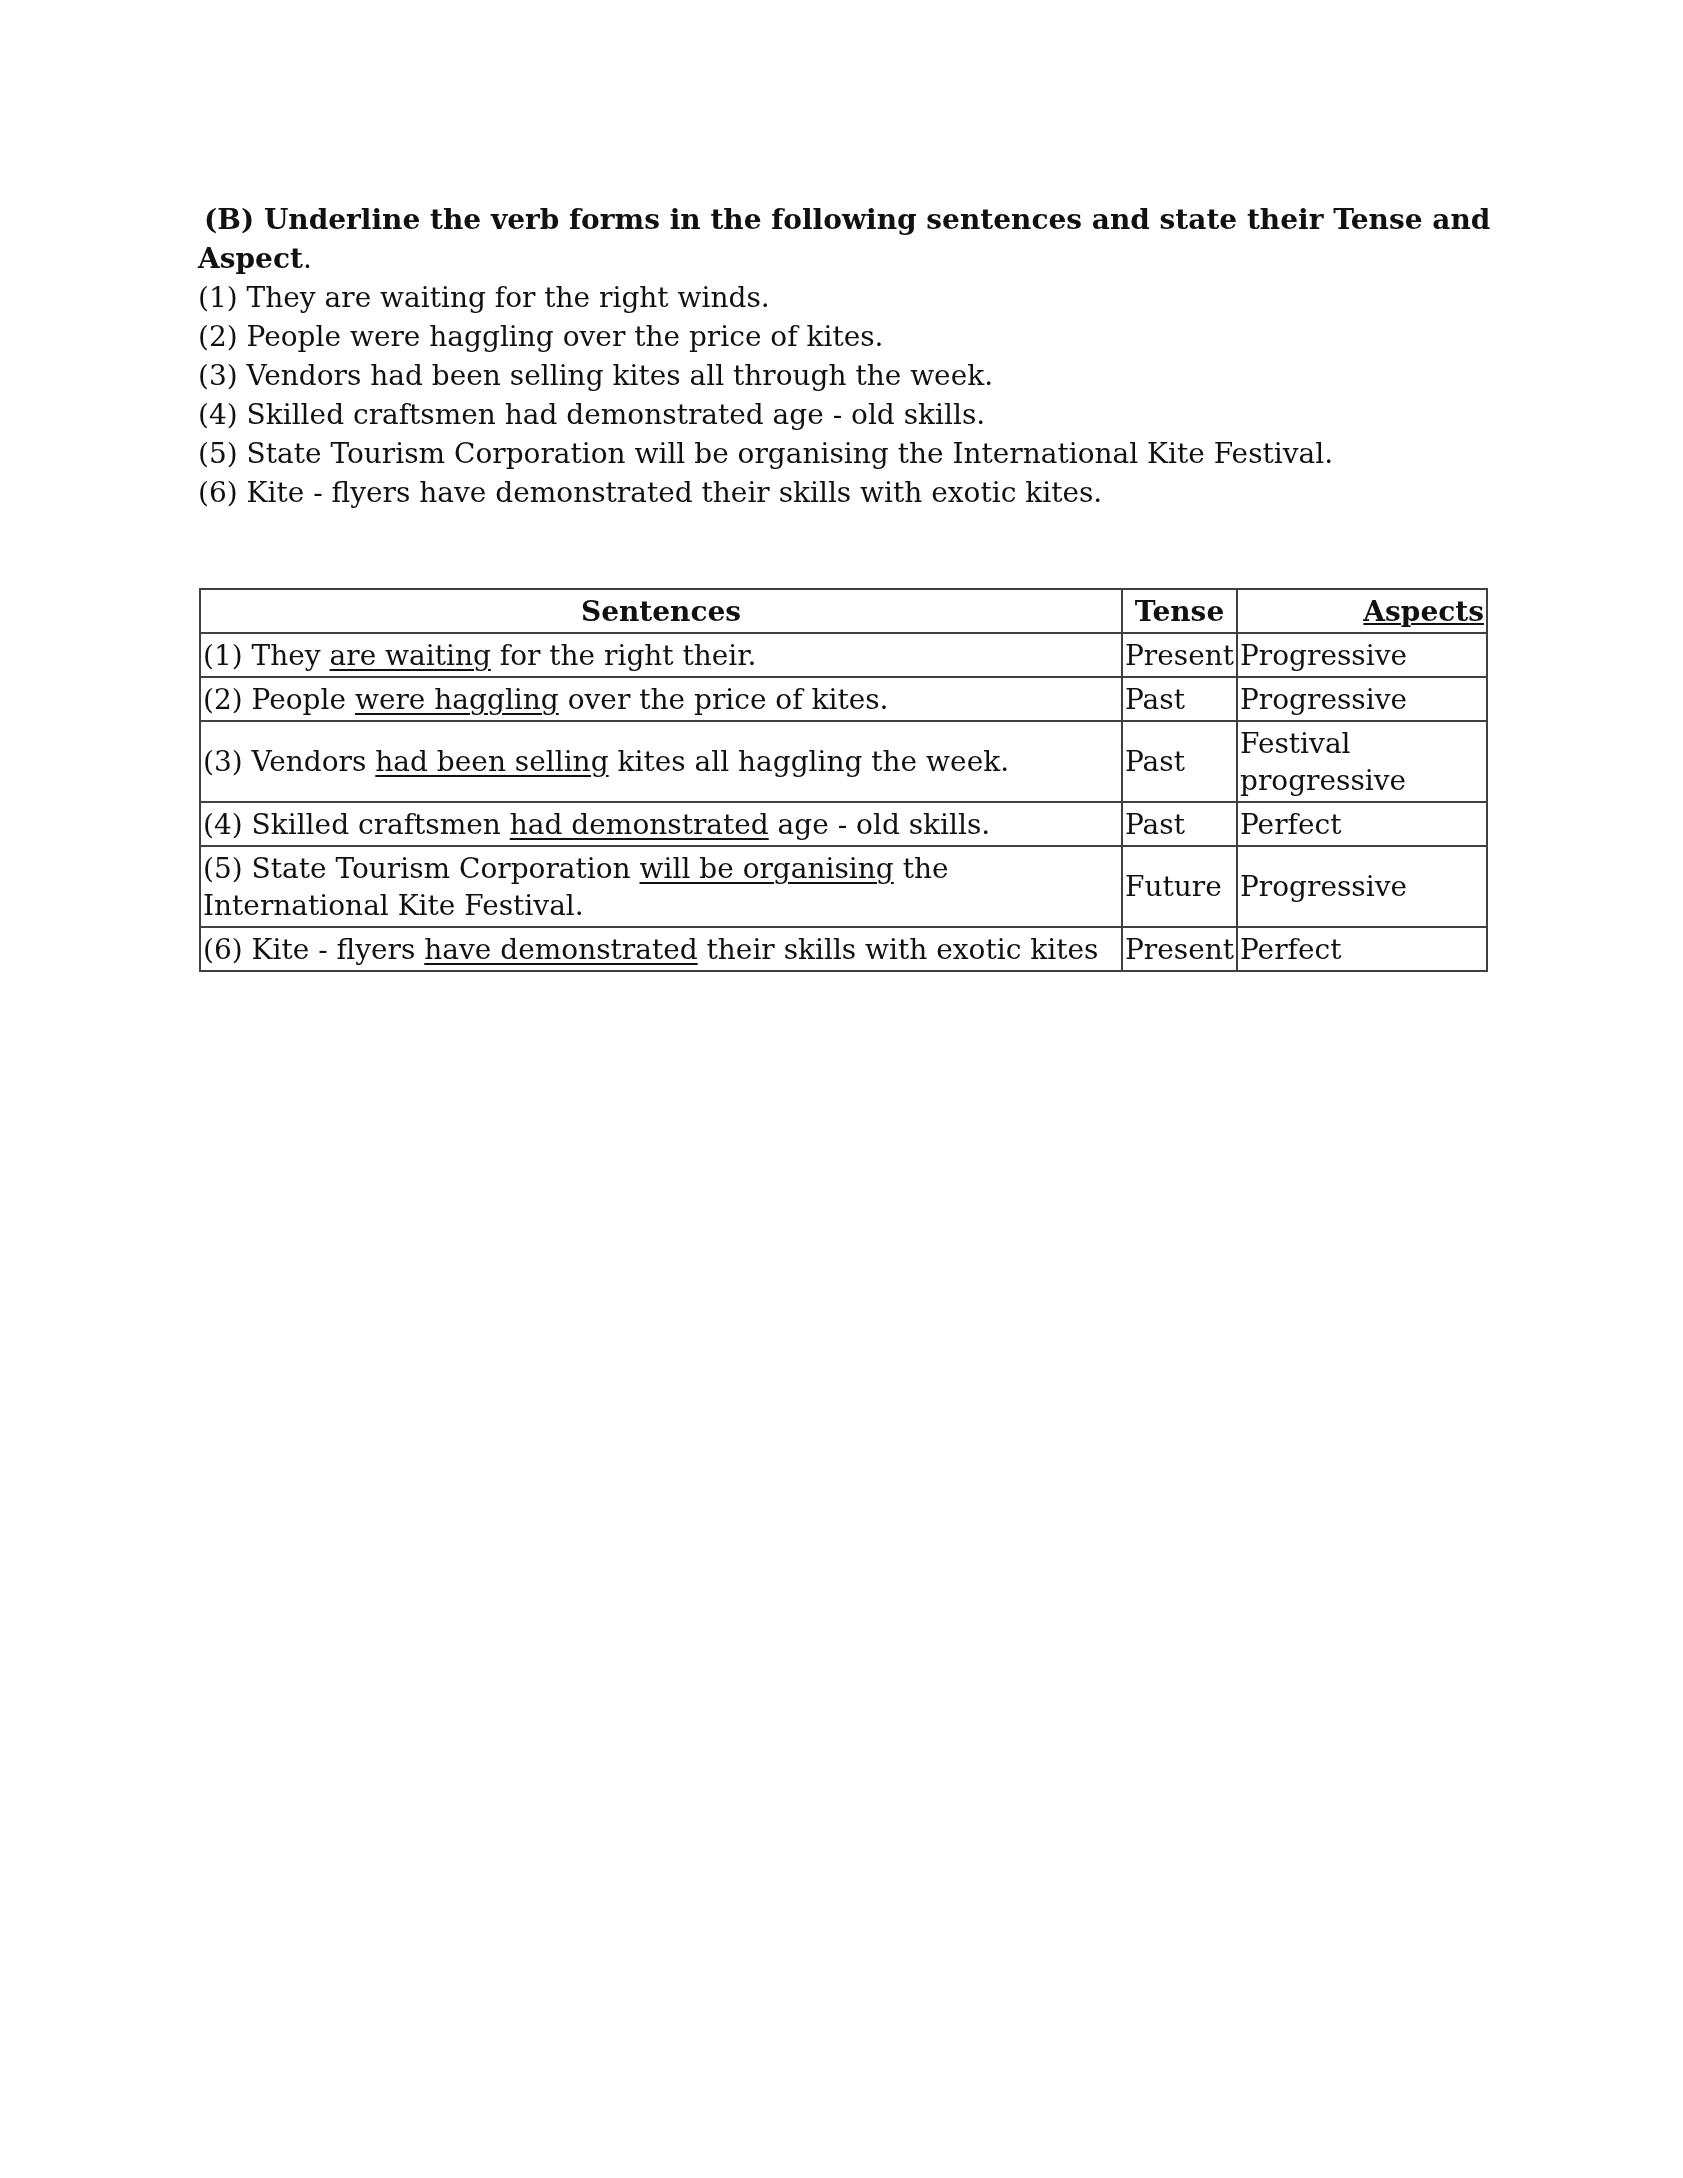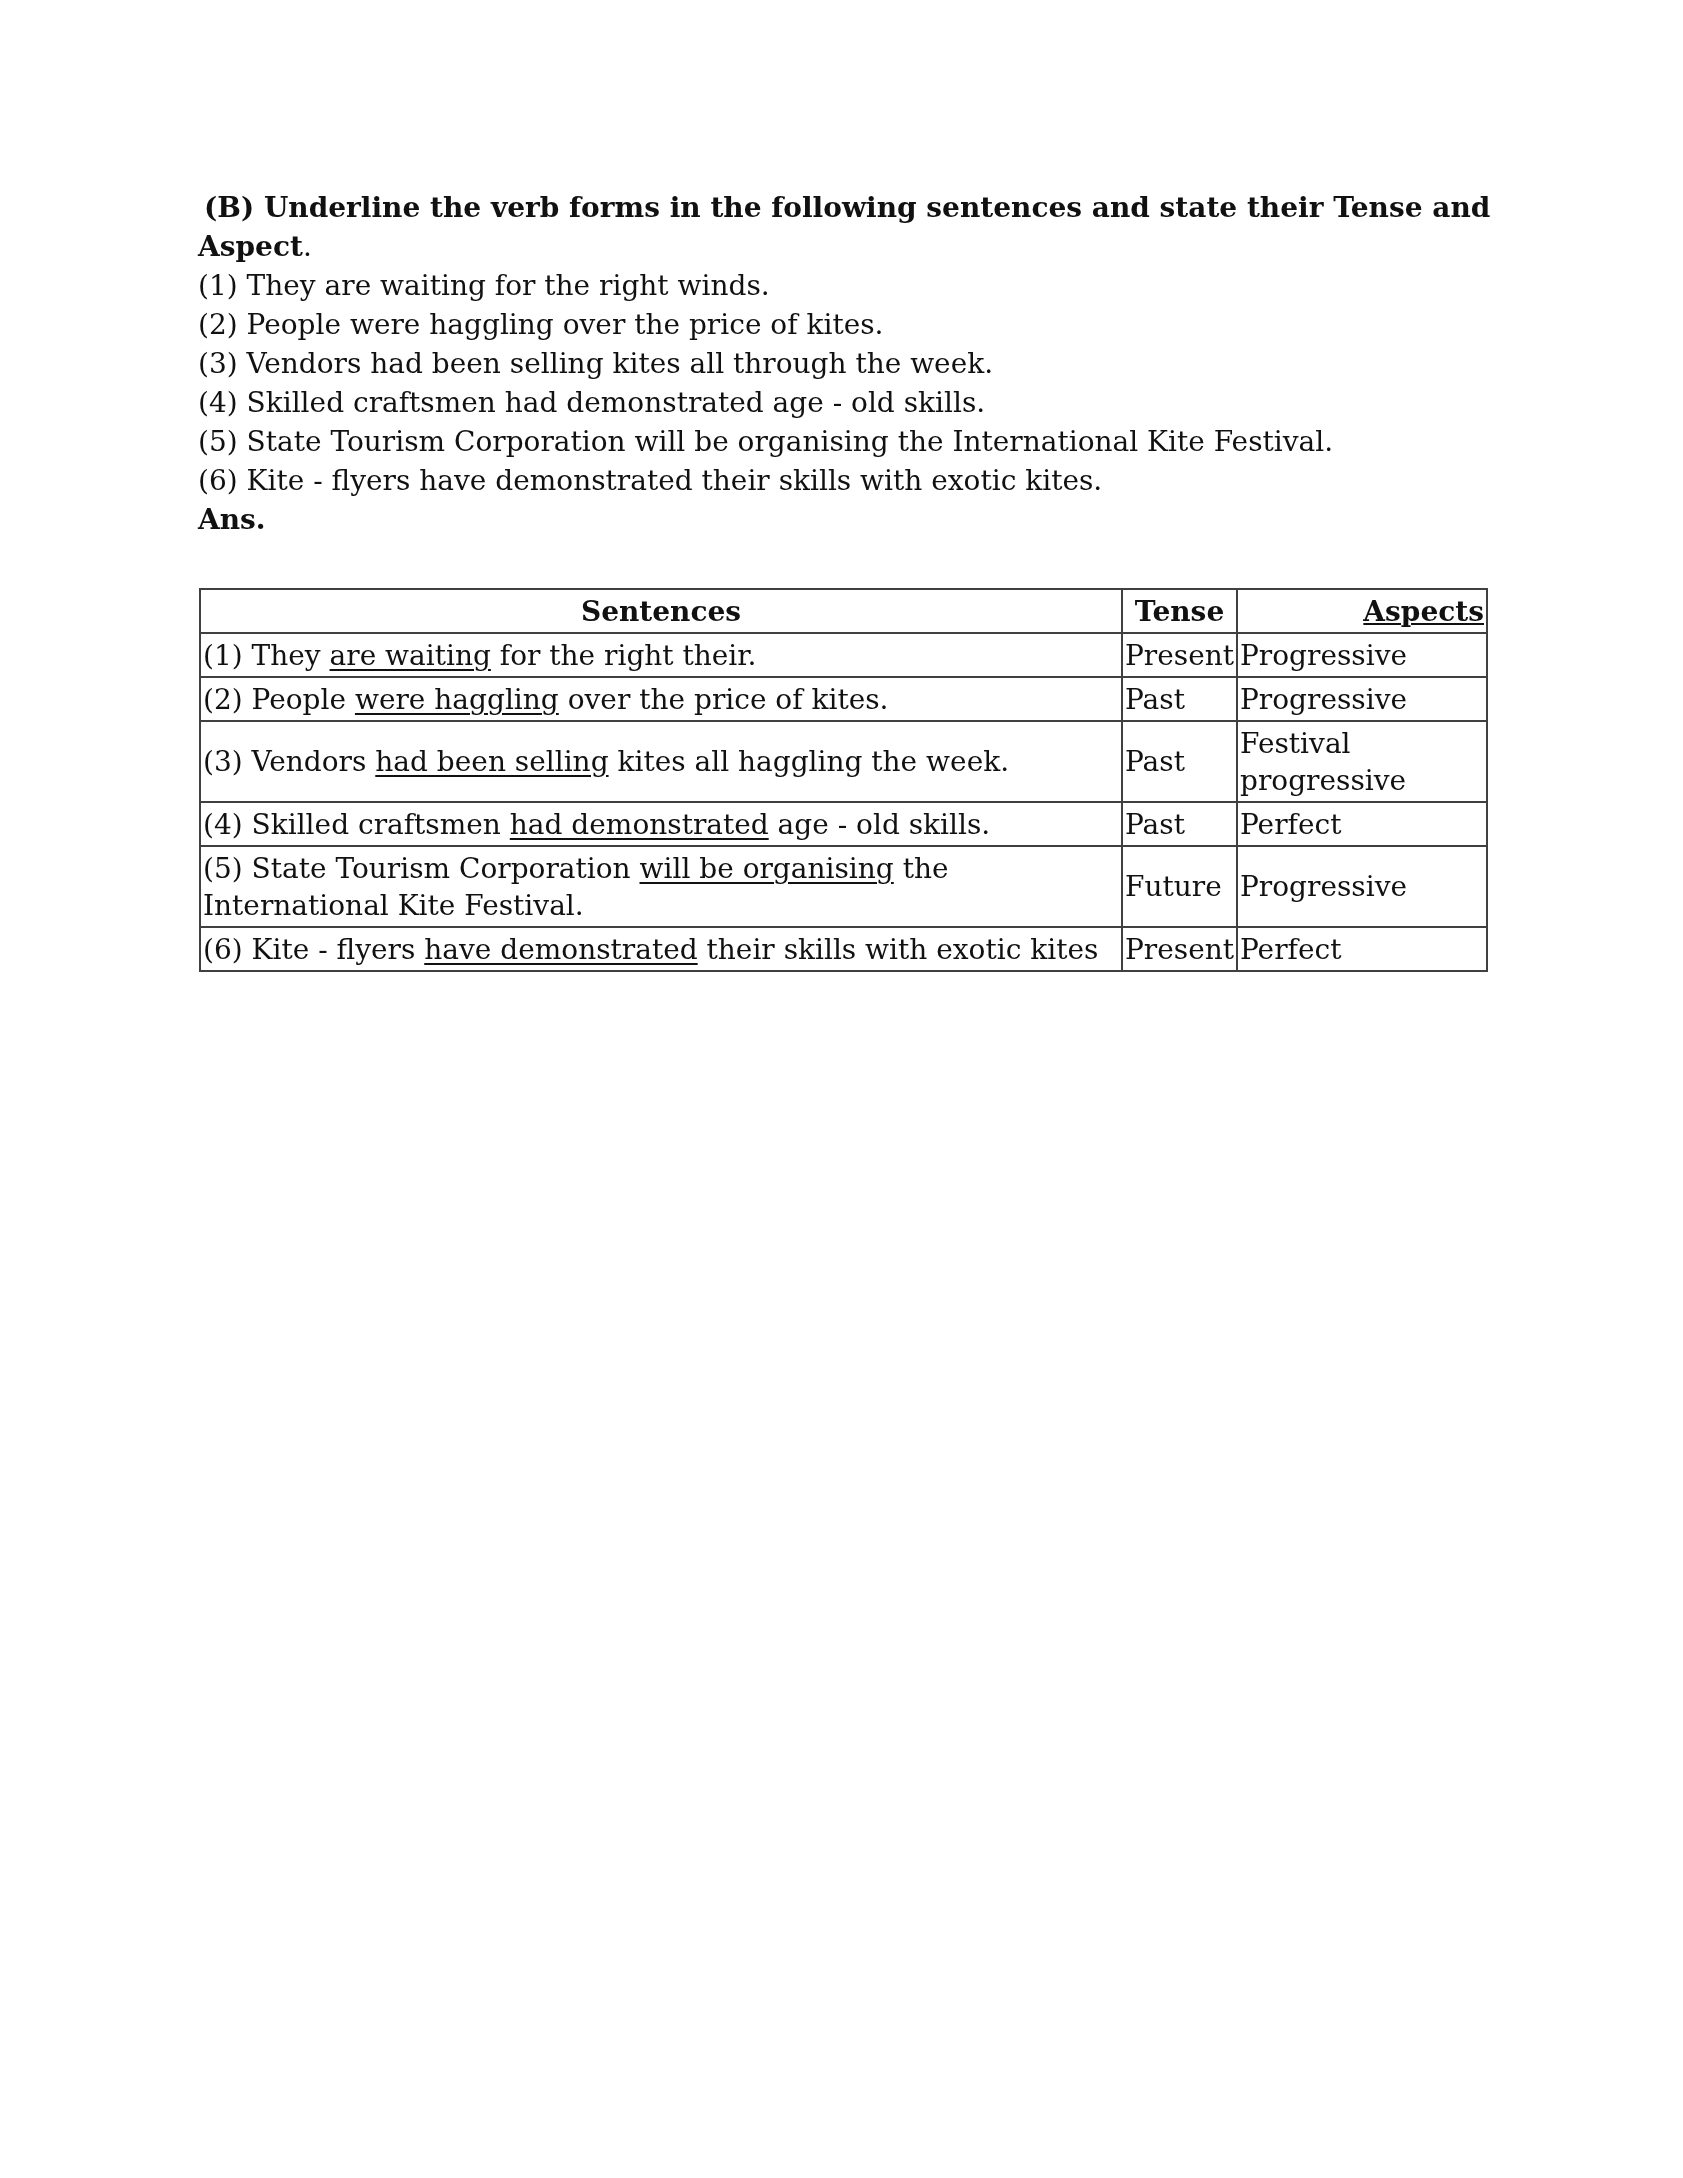--- a/index.html
+++ b/index.html
@@ -1,17 +1,17 @@
 <!DOCTYPE html>
 <html><head>
 <meta charset="utf-8">
 <style>
   html,body{margin:0;padding:0;background:#fff;}
   body{width:1683px;height:2178px;position:relative;font-family:"DejaVu Serif","Liberation Serif",serif;color:#111;}
-  .content{position:absolute;left:198px;top:188px;width:1297px;font-size:28px;line-height:39px;}
+  .content{position:absolute;left:198px;top:200px;width:1297px;font-size:28px;line-height:39px;}
   .q-title{font-weight:bold;margin:0;padding-left:6px;}
   .q-title .aspect-word{margin-left:-6px;}
   .line{margin:0;white-space:nowrap;}
   .ans{font-weight:bold;margin:0;}
   table{position:absolute;left:199px;top:588px;width:1289px;border-collapse:collapse;font-size:28px;line-height:37px;}
   td,th{border:2px solid #404040;padding:2px 2px;vertical-align:middle;text-align:left;}
   th{font-weight:bold;text-align:center;height:38px;}
   .c1{width:916px;}
   .c2{width:109px;}
   .c3{}
@@ -24,21 +24,20 @@
 <body>
 
 <div class="content">
   <p class="q-title"><span>(B) Underline the verb forms in the following sentences and state their Tense and</span><br><span class="aspect-word">Aspect</span><span style="font-weight:normal">.</span></p>
   <p class="line">(1) They are waiting for the right winds.</p>
   <p class="line">(2) People were haggling over the price of kites.</p>
   <p class="line">(3) Vendors had been selling kites all through the week.</p>
   <p class="line">(4) Skilled craftsmen had demonstrated age - old skills.</p>
   <p class="line">(5) State Tourism Corporation will be organising the International Kite Festival.</p>
   <p class="line">(6) Kite - flyers have demonstrated their skills with exotic kites.</p>
-  <p class="ans">Ans.</p>
 </div>
 
 <table>
   <tbody>
       <tr>
     <th class="c1">Sentences</th>
     <th class="c2">Tense</th>
     <th class="c3">Aspects</th>
   </tr>
   <tr class="row">

